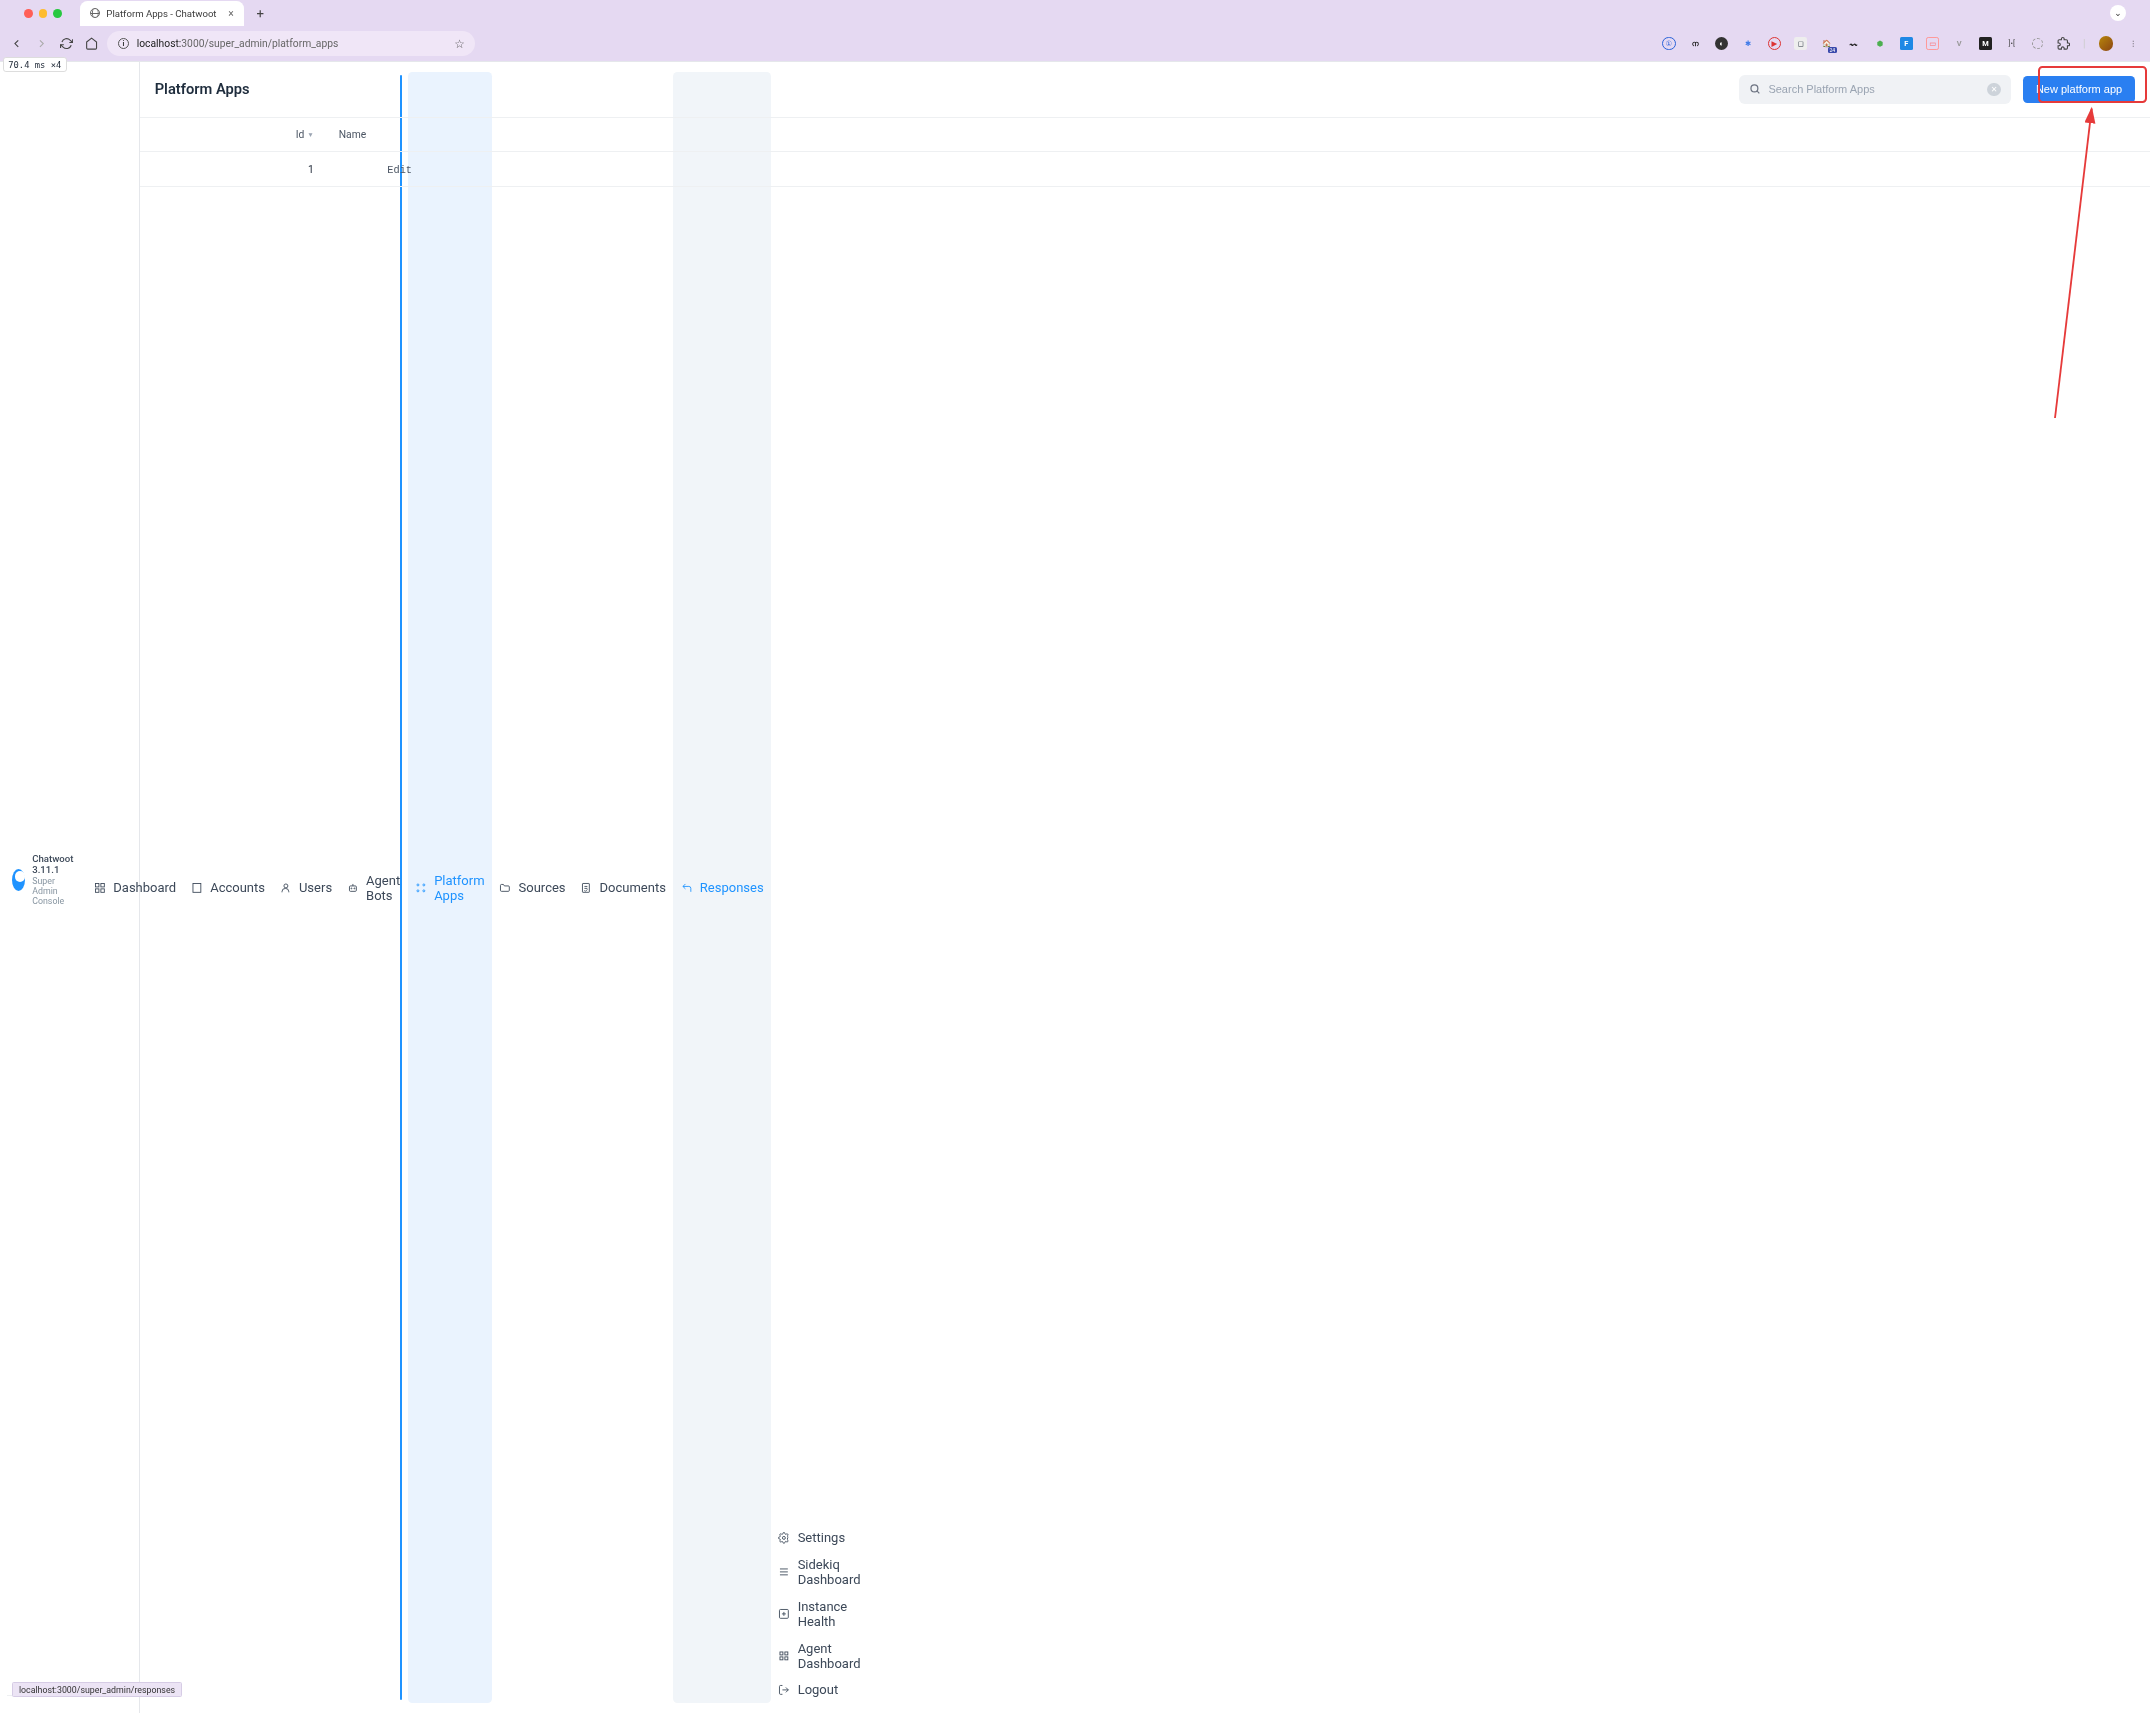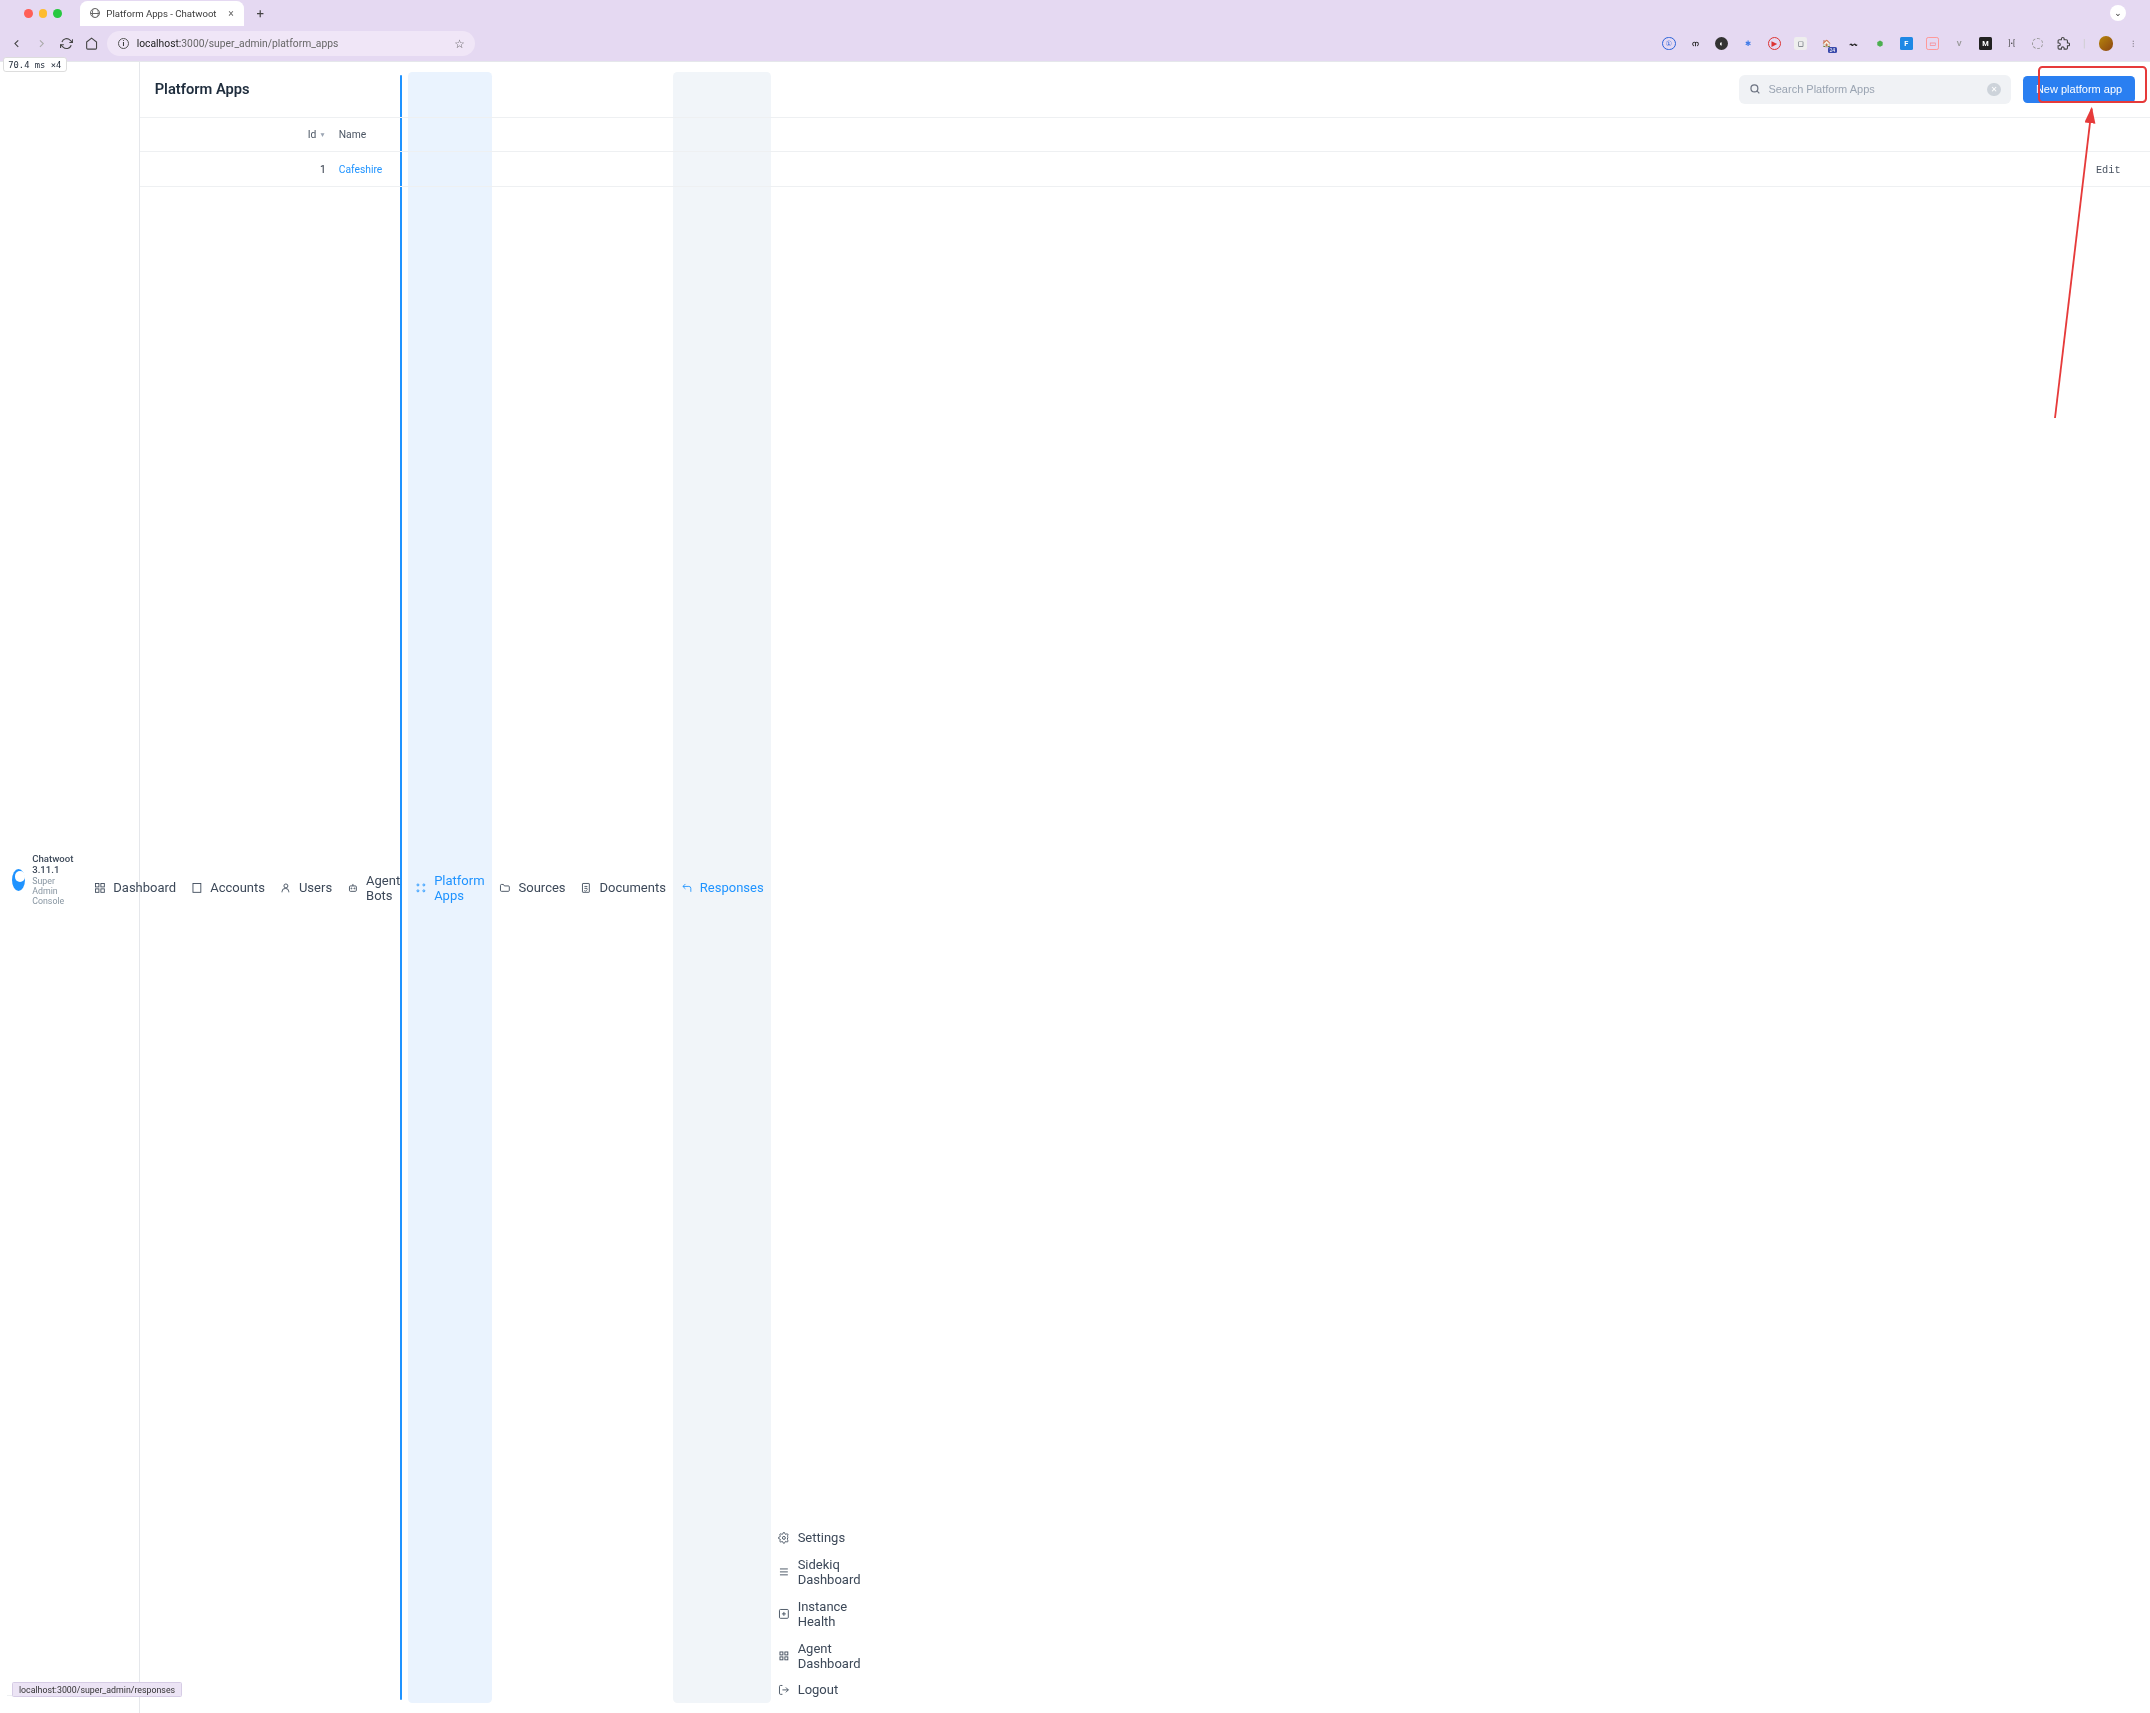--- a/index.html
+++ b/index.html
@@ -71,21 +71,21 @@
 
 .primary-btn { background: #2a7ff1; color: #fff; border: none; border-radius: 4.4px; padding: 7.4px 13.2px; font-size: 11px; cursor: pointer; }
 
 
 .highlight-box { position: absolute; border: 2.2px solid #e63a3a; border-radius: 4.4px; top: 4.4px; right: 2.9px; width: 109px; height: 37px; pointer-events: none; z-index: 10; }
 .arrow-svg { position: absolute; pointer-events: none; z-index: 10; }
 
 
 .table { width: 100%; }
 .thead { display: flex; padding: 10.3px 14.7px; font-size: 10.3px; color: #4b5563; border-bottom: 0.7px solid #eef0f2; }
-.col-id { width: 184px; text-align: right; padding-right: 13px; display: flex; justify-content: flex-end; align-items: center; gap: 2.9px; }
+.col-id { width: 184px; text-align: right; padding-right: 25px; display: flex; justify-content: flex-end; align-items: center; gap: 2.9px; }
 .col-name { flex: 1; }
 .col-actions { width: 88px; text-align: right; padding-right: 14.7px; }
 .trow { display: flex; padding: 10.3px 14.7px; font-size: 10.3px; border-bottom: 0.7px solid #eef0f2; align-items: center; }
 .trow .col-name { color: #1f93ff; cursor: pointer; }
 .trow .col-actions a { color: #4b5563; text-decoration: none; cursor: pointer; font-family: Liberation Mono, monospace; }
 .sort-caret { font-size: 6.6px; color: #9aa4b2; }
 
 
 .status-url { position: fixed; bottom: 16px; left: 0; background: #ece4f5; border: 0.7px solid #d6cce5; font-size: 8.8px; padding: 1.5px 5.9px; border-radius: 1.5px; color: #333; margin-left: 12px; }
 </style>
@@ -345,21 +345,20 @@
       <div class="thead">
         <div class="col-id">
           <span>Id</span>
           <span class="sort-caret">▼</span>
         </div>
         <div class="col-name">Name</div>
         <div class="col-actions"></div>
       </div>
       <div class="trow">
         <div class="col-id">1</div>
-        <div class="col-name">Cafeshire</div>
         <div class="col-actions"><a>Edit</a></div>
       </div>
     </div>
   </main>
 </div>
 
 <div class="status-url">localhost:3000/super_admin/responses</div>
 
 
 </body></html>

